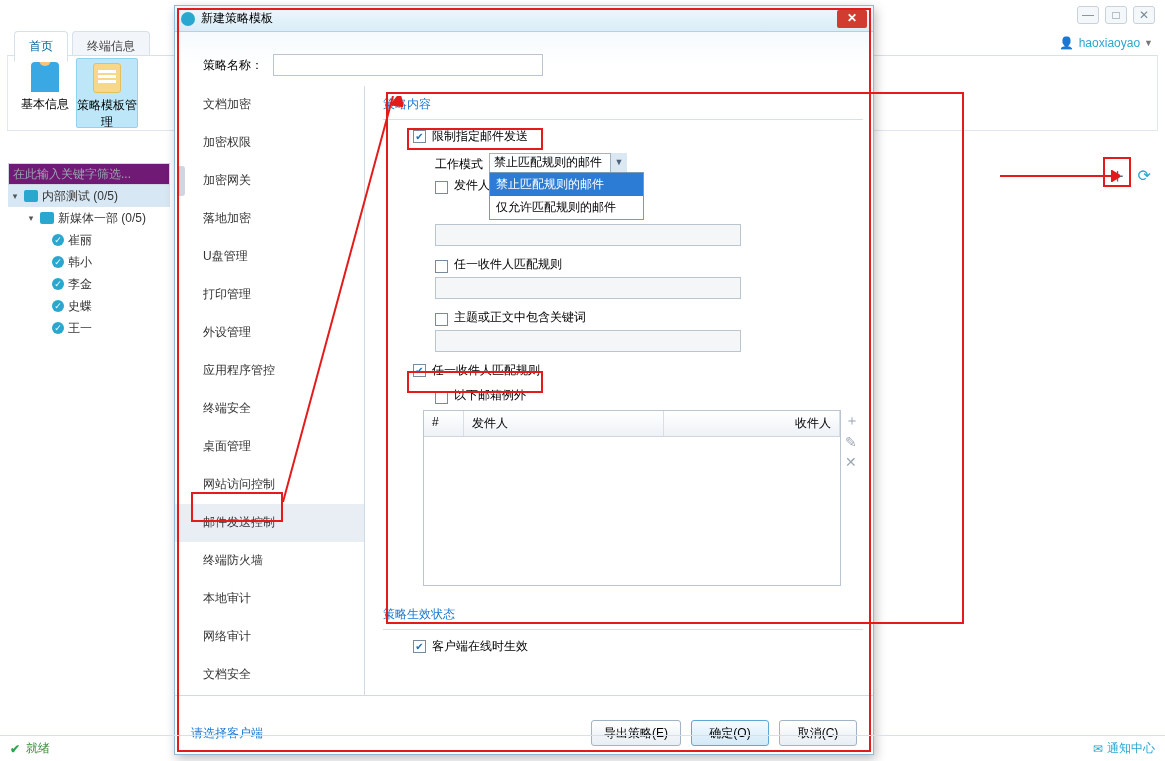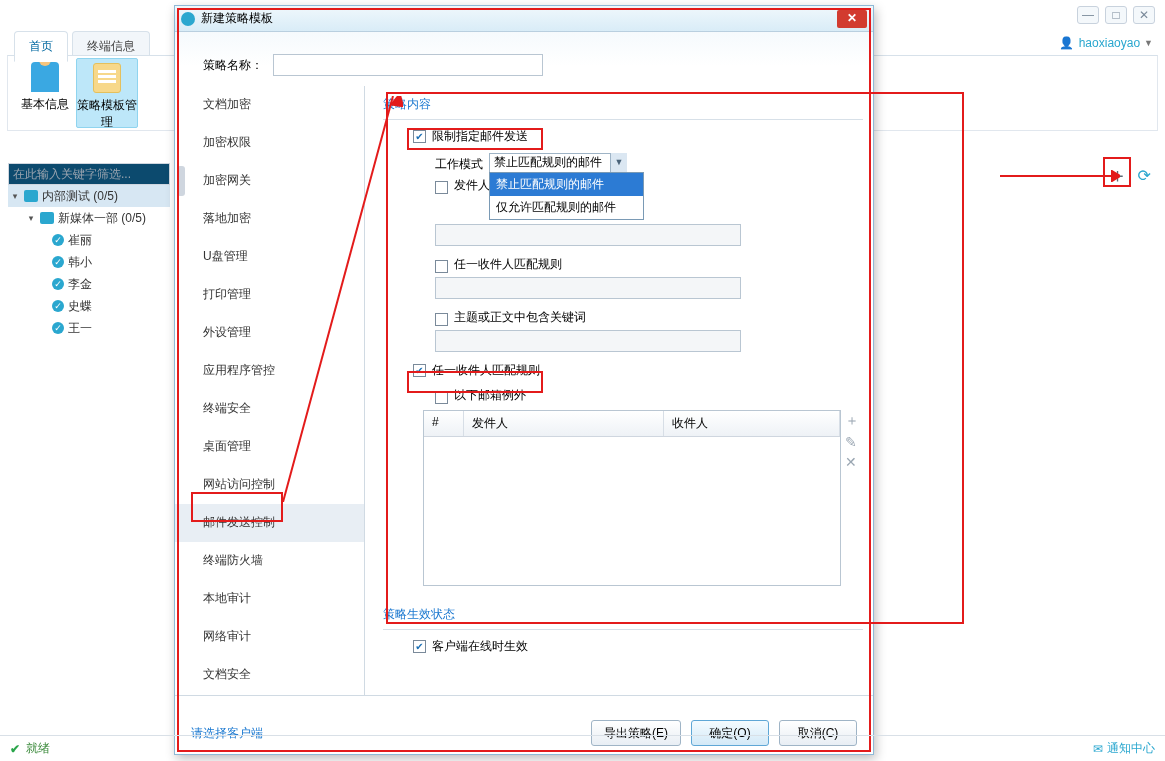--- a/index.html
+++ b/index.html
@@ -18,21 +18,21 @@
 
 .ribbon { position: absolute; top: 55px; left: 7px; right: 7px; height: 76px; border: 1px solid #e1e7ee; border-top: 1px solid #d7e1ea; background: #fff; display: flex; padding: 2px 6px; }
 .ribbon-item { width: 62px; text-align: center; padding-top: 4px; }
 .ribbon-item.sel { background: #bde7f9; border: 1px solid #8fd4ef; border-radius: 2px; }
 .ribbon-icon { width: 28px; height: 30px; margin: 0 auto 4px; }
 .ribbon-icon.person { background: #3aa8e2; border-radius: 4px 4px 0 0; position: relative; }
 .ribbon-icon.person::before { content:""; position:absolute; top:-8px; left:8px; width:12px; height:12px; background:#f7c57d; border-radius:50%; }
 .ribbon-icon.clip { background:#f7d88a; border:1px solid #e4c05d; border-radius:3px; position:relative; }
 .ribbon-icon.clip::before { content:""; position:absolute; top:6px; left:4px; right:4px; height:3px; background:#fff; box-shadow:0 5px 0 #fff, 0 10px 0 #fff; }
 
-.search-row { position: absolute; top: 163px; left: 8px; width: 162px; height: 22px; border: 1px solid #cfd6df; color: #9aa4af; padding: 2px 4px; background:#0c4a6e; }
+.search-row { position: absolute; top: 163px; left: 8px; width: 162px; height: 22px; border: 1px solid #cfd6df; color: #9aa4af; padding: 2px 4px; background:#701a75; }
 .toolbar-right { position: absolute; top: 162px; right: 14px; display: flex; gap: 10px; align-items:center; }
 .icon-plus { font-size: 20px; color: #5a6875; cursor:pointer; }
 .icon-refresh { font-size: 16px; color: #2aa7cf; cursor:pointer; }
 
 .tree { position: absolute; top: 185px; left: 8px; width: 162px; line-height: 20px; color: #333; }
 .tree .row { display:flex; align-items:center; gap:4px; padding:1px 2px; }
 .tree .row.sel { background:#d7e7f3; }
 .tri { font-size:9px; color:#555; width:10px; text-align:center; }
 .grp-ico { width:14px; height:12px; border-radius:2px; background:#2aa7cf; display:inline-block; }
 .chk-ico { width:12px; height:12px; border-radius:50%; background:#2aa7cf; display:inline-flex; align-items:center; justify-content:center; color:#fff; font-size:9px; }
@@ -71,21 +71,21 @@
 .combo-list { position:absolute; top:19px; left:0; width:155px; border:1px solid #7a9ab5; background:#fff; z-index:10; }
 .combo-opt { padding:3px 6px; }
 .combo-opt.hl { background:#2c7bd4; color:#fff; }
 
 .long-input { width:306px; height:22px; border:1px solid #b9c6d2; background:#f4f6f8; margin:2px 0 10px 52px; }
 
 .table-wrap { display:flex; margin:6px 0 0 40px; }
 .etable { border:1px solid #b9c6d2; width:460px; height:176px; }
 .etable-head { display:flex; background:linear-gradient(#fff,#eef2f6); border-bottom:1px solid #cfd6df; }
 .etable-head div { padding:4px 8px; border-right:1px solid #d7dee6; }
-.et-col1 { width:40px; } .et-col2 { width:200px; } .et-col3 { flex:1; }
+.et-col1 { width:40px; } .et-col2 { width:200px; } .et-col3 { flex:1;text-align:right; }
 .et-tools { display:flex; flex-direction:column; gap:4px; padding:2px 4px; color:#9aa6b2; }
 .et-tools span { font-size:14px; cursor:pointer; }
 
 .footer { position:absolute; bottom:8px; left:0; right:0; padding:0 16px; display:flex; align-items:center; }
 .footer .link { color:#1a78d0; }
 .btns { margin-left:auto; display:flex; gap:10px; }
 .btn { min-width:78px; height:26px; border:1px solid #9fb4c6; background:linear-gradient(#fff,#e8eef4); border-radius:3px; padding:0 12px; display:flex; align-items:center; justify-content:center; cursor:pointer; }
 .btn.primary { border-color:#5fa7d6; background:linear-gradient(#f4fbff,#d3e9f7); }
 
 .statusbar { position:absolute; bottom:0; left:0; right:0; height:26px; border-top:1px solid #d9e0e7; display:flex; align-items:center; padding:0 10px; color:#3b8a3b; }

